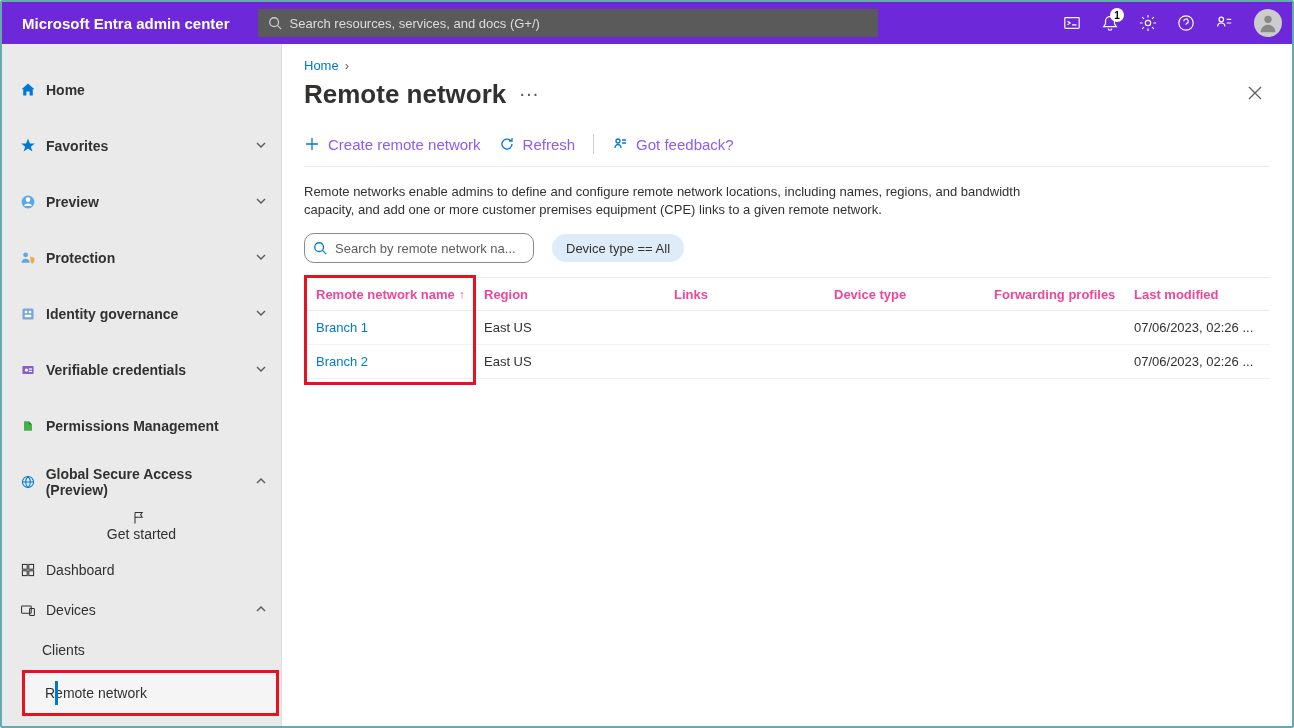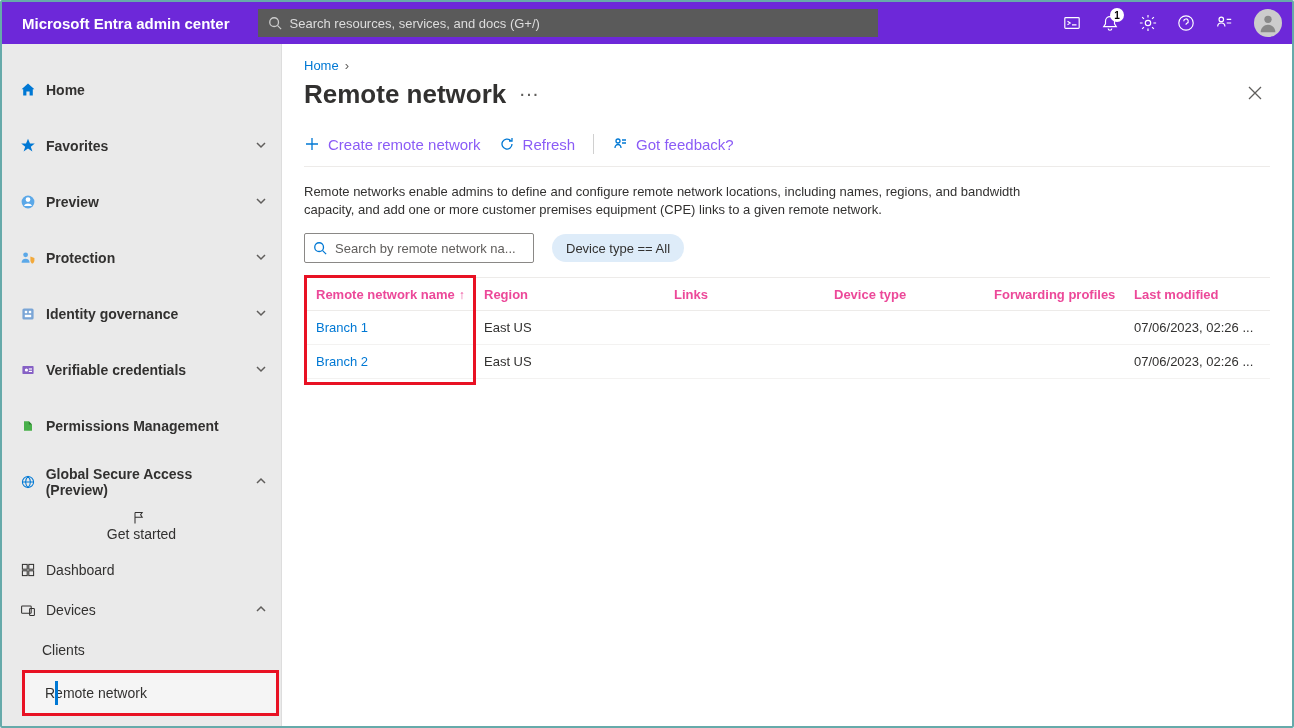--- a/index.html
+++ b/index.html
@@ -40,21 +40,21 @@
 .close-x { color:#605e5c; font-size:18px; padding: 4px 8px; }
 
 .toolbar { display: flex; align-items: center; gap: 18px; margin-top: 24px; padding-bottom: 12px; border-bottom: 1px solid #edebe9; }
 .tool-btn { display: flex; align-items: flex-start; gap: 8px; font-size: 15px; color: #8b5cf6; }
 .tool-btn svg { color: #0078d4; }
 .tool-sep { width:1px; height: 20px; background: #d0d0d0; }
 
 .desc { font-size: 13px; color: #323130; margin-top: 16px; max-width: 760px; line-height: 1.4; }
 
 .filter-row { display: flex; align-items: center; gap: 18px; margin-top: 14px; }
-.filter-search { width: 230px; height: 30px; border: 1px solid #8a8886; border-radius: 2px; display:flex; align-items:center; padding: 0 8px; gap:8px; color:#605e5c; font-size:13px;}
+.filter-search { width: 230px; height: 30px; border: 1px solid #8a8886; border-radius: 10px; display:flex; align-items:center; padding: 0 8px; gap:8px; color:#605e5c; font-size:13px;}
 .filter-pill { height: 28px; background: #deecf9; border-radius: 14px; padding: 0 14px; display:flex; align-items:center; font-size: 13px; color:#323130; }
 
 .table { margin-top: 14px; }
 .thead, .trow { display: grid; grid-template-columns: 180px 190px 160px 160px 140px 1fr; align-items: center; height: 34px; font-size: 13px; }
 .thead { border-top: 1px solid #edebe9; border-bottom: 1px solid #edebe9; color: #ec4899; font-weight: 600; }
 .thead .cell:first-child { padding-left: 12px; }
 .trow { border-bottom: 1px solid #f3f2f1; color: #323130; }
 .trow .cell:first-child { padding-left: 12px; }
 .trow .link { color: #0078d4; }
 .sort-arrow { margin-left: 4px; font-size: 12px; }

